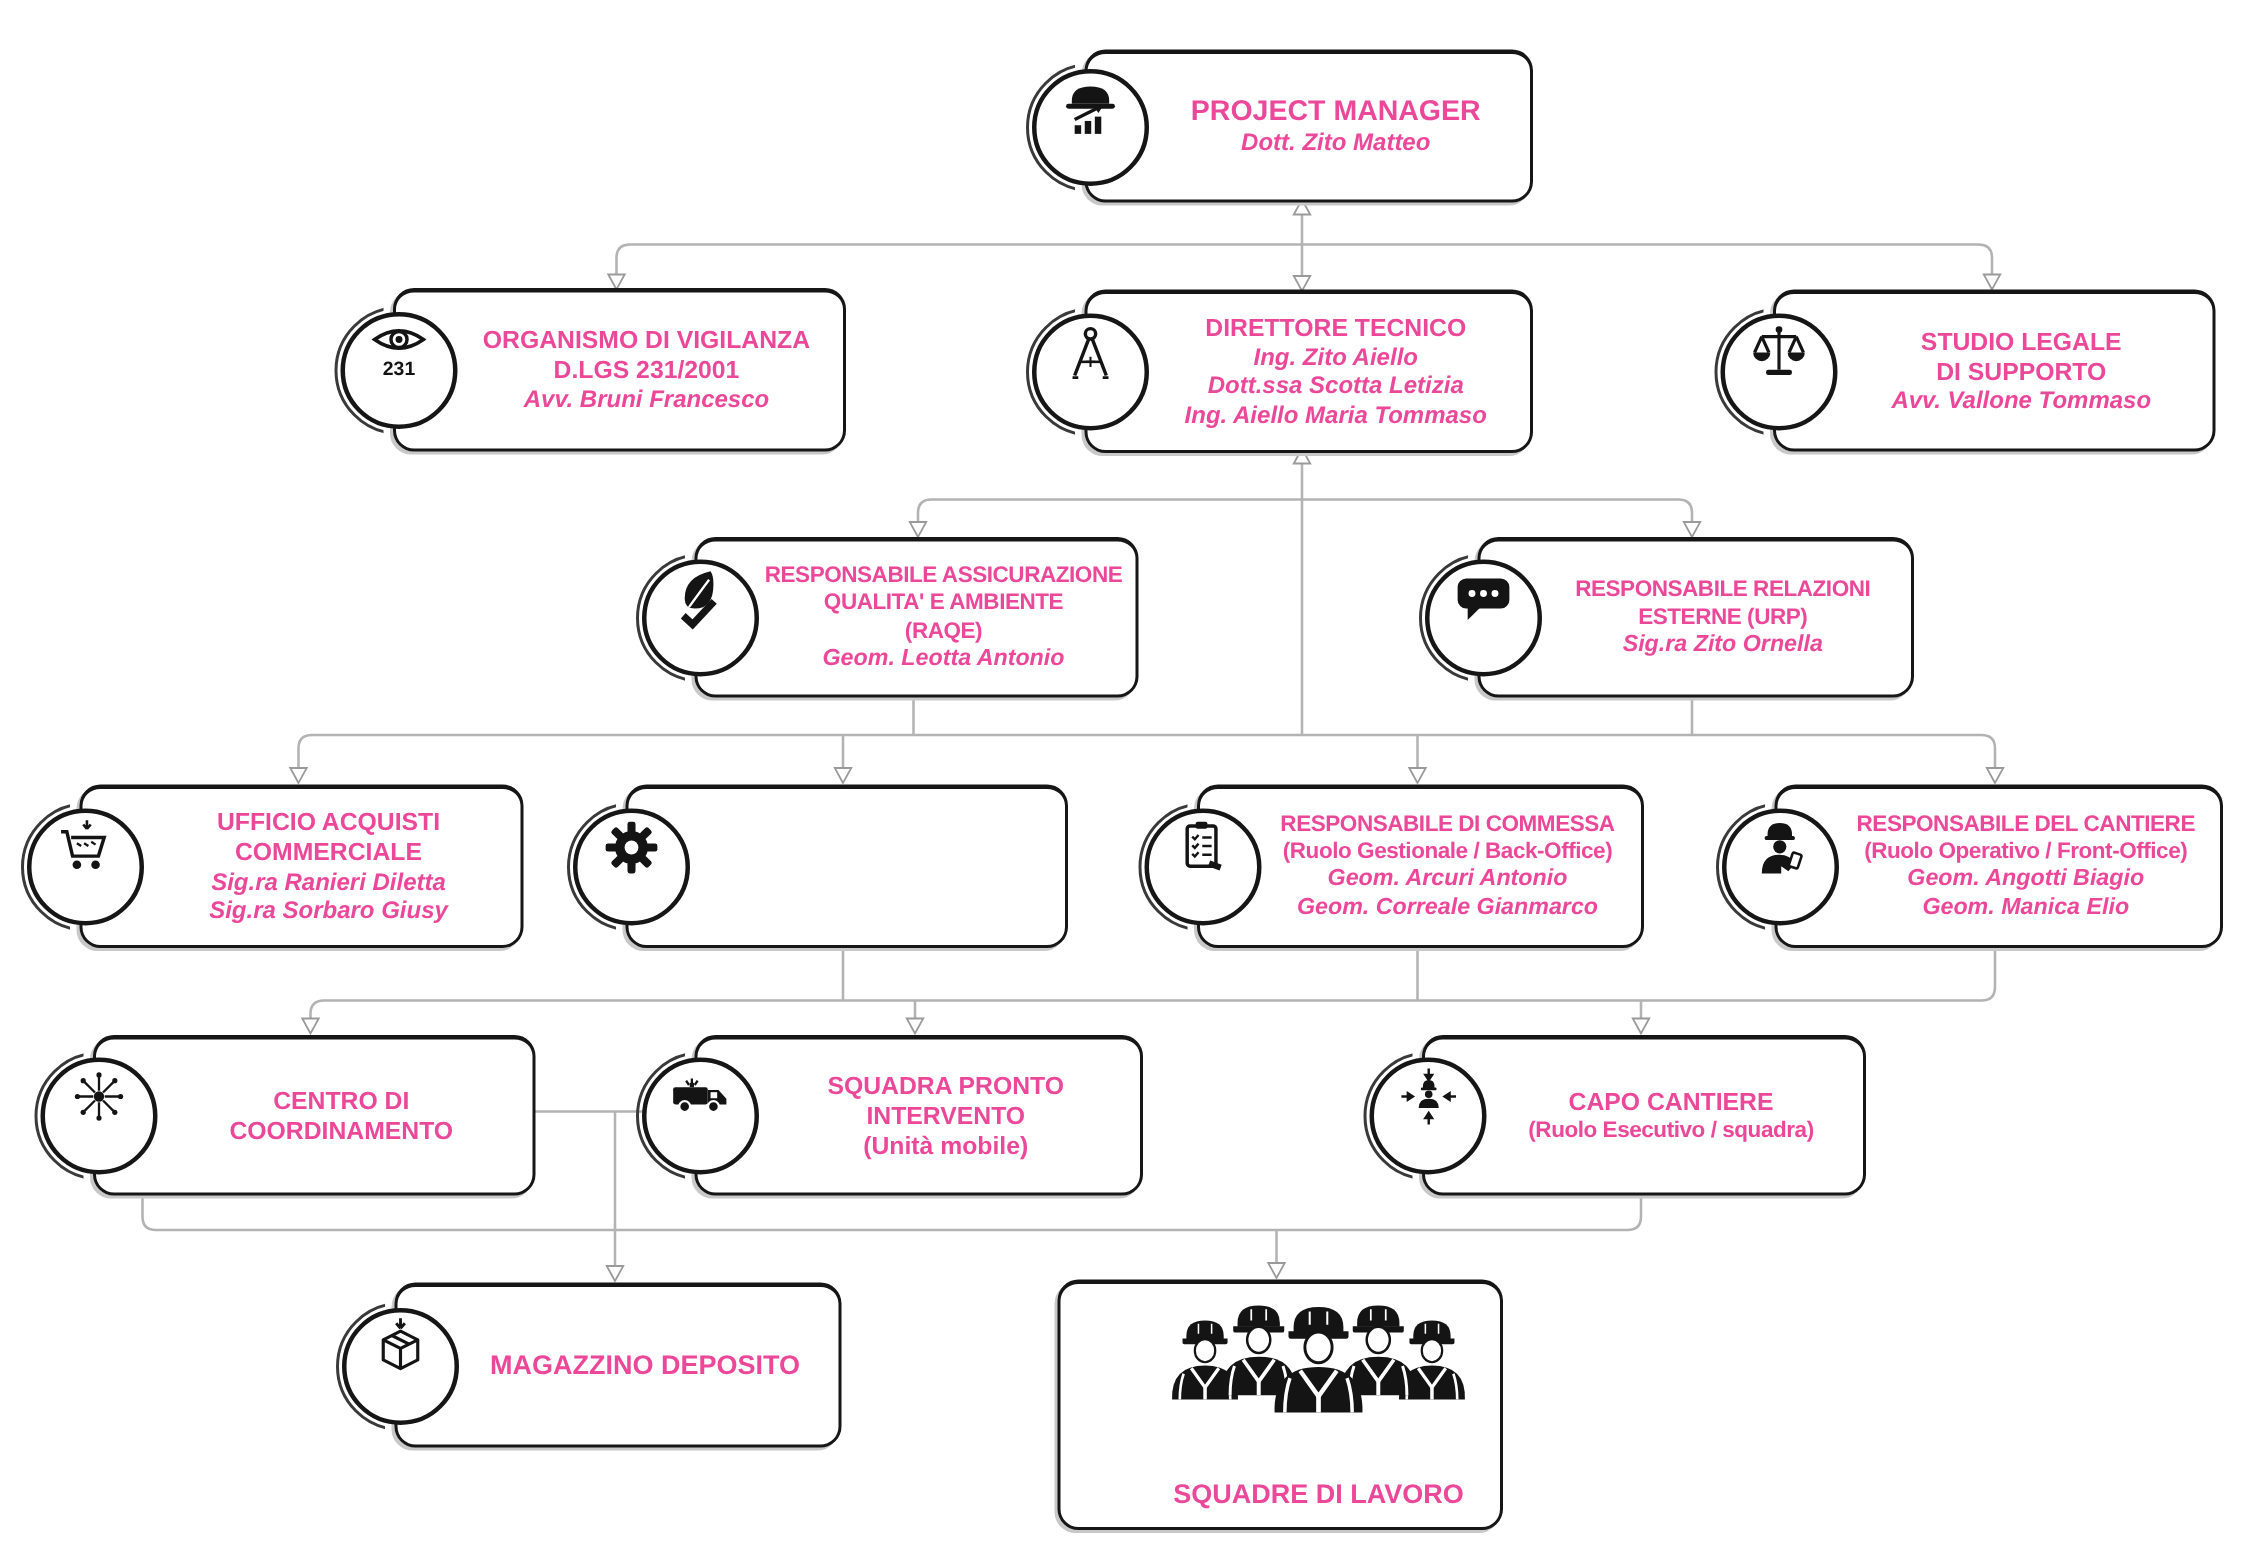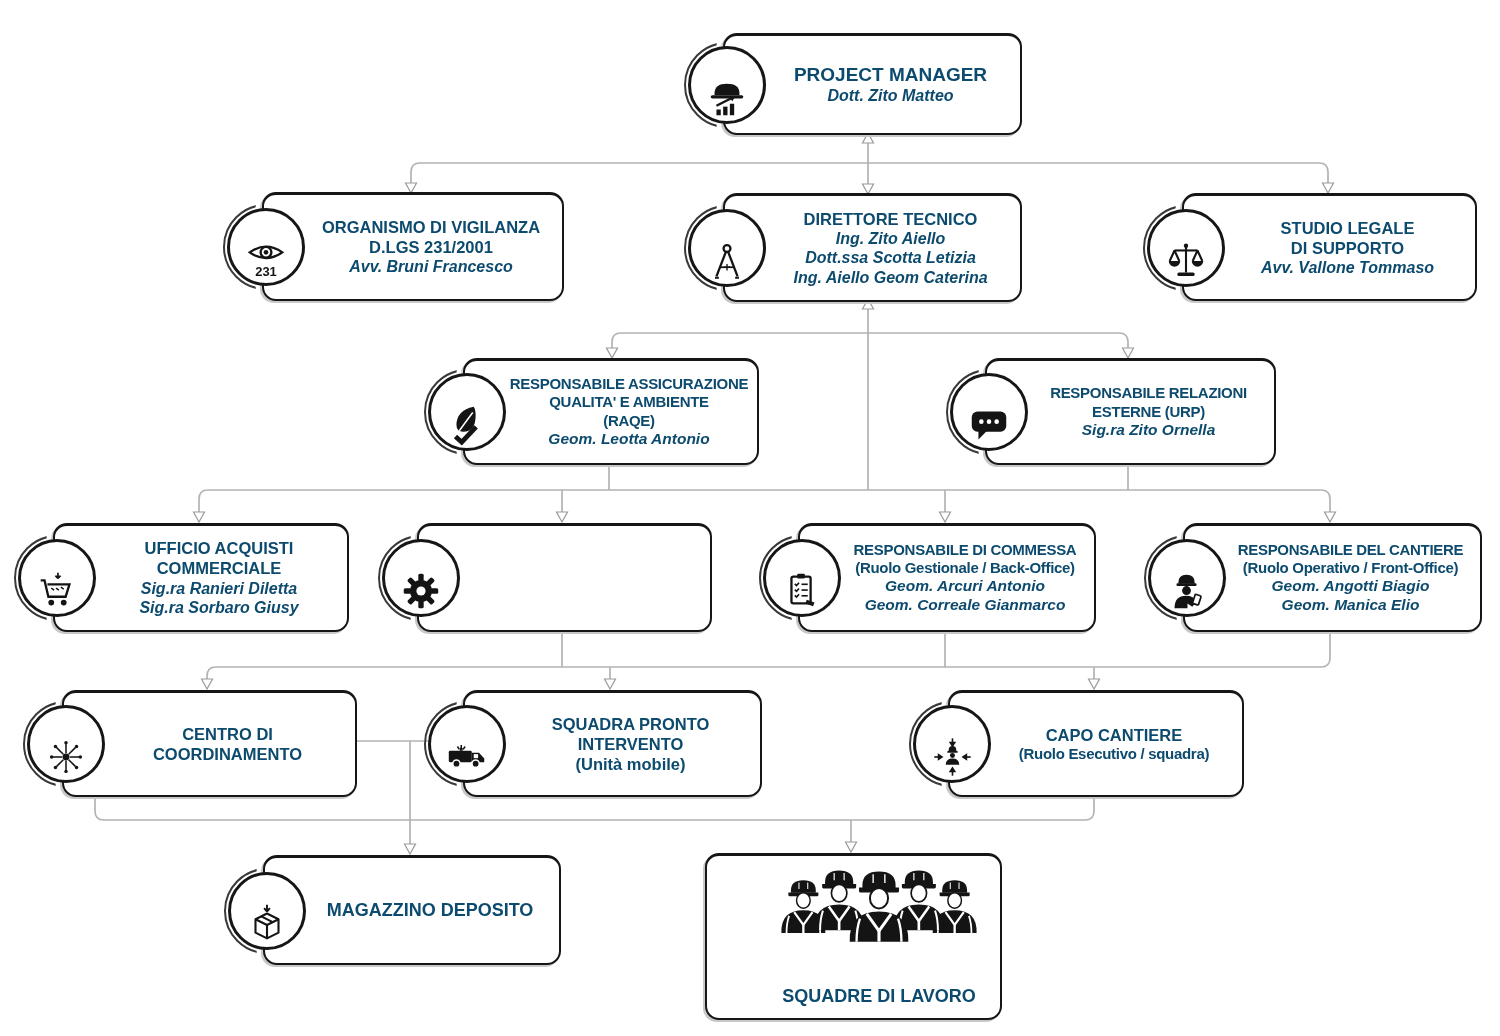--- a/index.html
+++ b/index.html
@@ -1,30 +1,30 @@
 <!DOCTYPE html>
 <html><head>
 <meta charset="utf-8">
 <style>
   html,body{margin:0;padding:0;background:#fff;}
   #stage{position:relative;width:1500px;height:1036px;background:#fff;overflow:hidden;
-         font-family:"Liberation Sans","DejaVu Sans",sans-serif;color:#0c4a6e;}
+         font-family:"Liberation Sans","DejaVu Sans",sans-serif;color:#ec4899;}
   .wires{position:absolute;left:0;top:0;z-index:0;}
   .node{position:absolute;z-index:2;background:#fff;border:2.5px solid #161616;border-top-width:3px;
         border-radius:14px;box-shadow:-2px 2px 0 #c8c8c8;display:flex;align-items:center;}
   .content{flex:1;display:flex;flex-direction:column;justify-content:center;align-items:center;
            padding:4px 6px 4px 42px;line-height:1.22;overflow:visible;}
   .content.no-medal{padding-left:6px;margin-left:41px;}
   .t{font-weight:bold;font-size:16.5px;white-space:nowrap;}
   .t-lg{font-weight:bold;font-size:19px;white-space:nowrap;}
   .t-sm{font-weight:bold;font-size:15px;letter-spacing:-0.3px;white-space:nowrap;}
   .p{font-weight:bold;font-style:italic;font-size:16px;white-space:nowrap;}
   .p-sm{font-weight:bold;font-style:italic;font-size:15.5px;white-space:nowrap;}
   .medal{position:absolute;left:-37px;top:50%;transform:translateY(-50%);width:72px;height:72px;
-         background:#fff;border:3px solid #161616;border-radius:50%;display:flex;align-items:flex-end;
+         background:#fff;border:3px solid #161616;border-radius:50%;display:flex;align-items:flex-start;
          justify-content:center;z-index:3;}
   .medal::before{content:"";position:absolute;inset:-7px;border:2.5px solid #3a3a3a;border-radius:50%;
          clip-path:inset(-3px 62% -3px -3px);}
   .medal svg{width:46px;height:46px;}
   .workers-wrap{display:flex;flex-direction:column;align-items:center;justify-content:flex-end;
          width:100%;height:100%;padding:4px 0 10px 0;box-sizing:border-box;}
   .workers-wrap svg{width:262px;height:122px;}
   .sq-label{font-weight:bold;font-size:18px;margin-top:4px;}
   .mag-title{font-weight:bold;font-size:18px;white-space:nowrap;}
 </style>
@@ -117,21 +117,21 @@
         <path d="M22.8 14.5 L13 40 M25.2 14.5 L35 40" stroke="#141414" stroke-width="2.4" fill="none"></path>
         <path d="M16.5 30.5 L31.5 30.5" stroke="#141414" stroke-width="1.8" fill="none"></path>
         <path d="M24 27 v7 M20.8 30.5 h6.4" stroke="#141414" stroke-width="1.4" fill="none"></path>
         <path d="M11.5 41.5 h4 M32.5 41.5 h4" stroke="#141414" stroke-width="2" fill="none"></path>
       </svg>
     </div>
     <div class="content">
       <div class="t">DIRETTORE TECNICO</div>
       <div class="p">Ing. Zito Aiello</div>
       <div class="p">Dott.ssa Scotta Letizia</div>
-      <div class="p">Ing. Aiello Geom Caterina</div>
+      <div class="p">Ing. Aiello Maria Tommaso</div>
     </div>
   </div>
 
   <div class="node" style="left:1182px;top:193px;width:291px;height:103px">
     <div class="medal">
       <svg viewBox="0 0 48 48">
         <g stroke="#141414" stroke-width="2.2" fill="none">
           <path d="M24 9 V36"></path>
           <path d="M12 13 H36"></path>
           <path d="M12 13 L7 24 M12 13 L17 24"></path>

